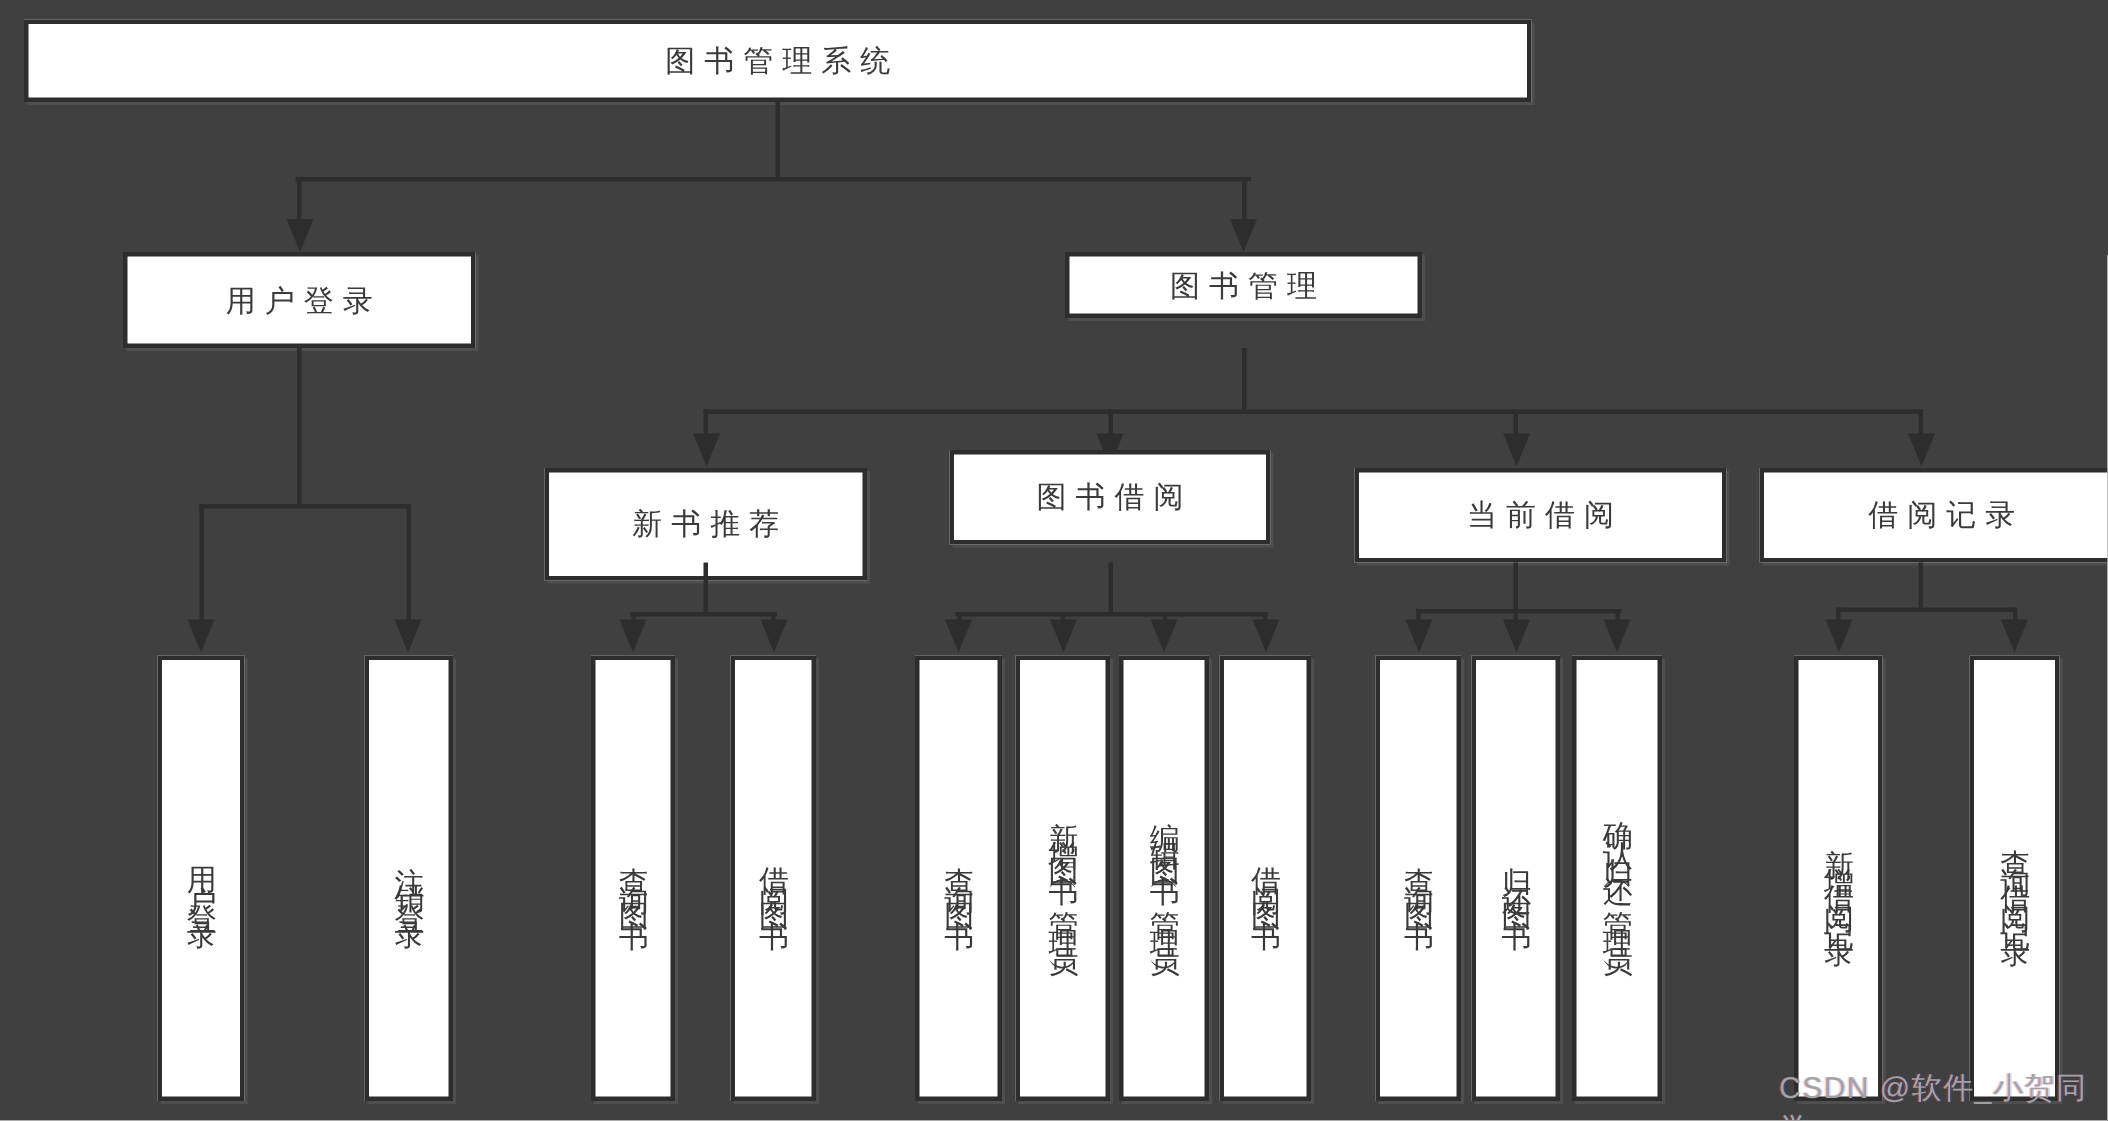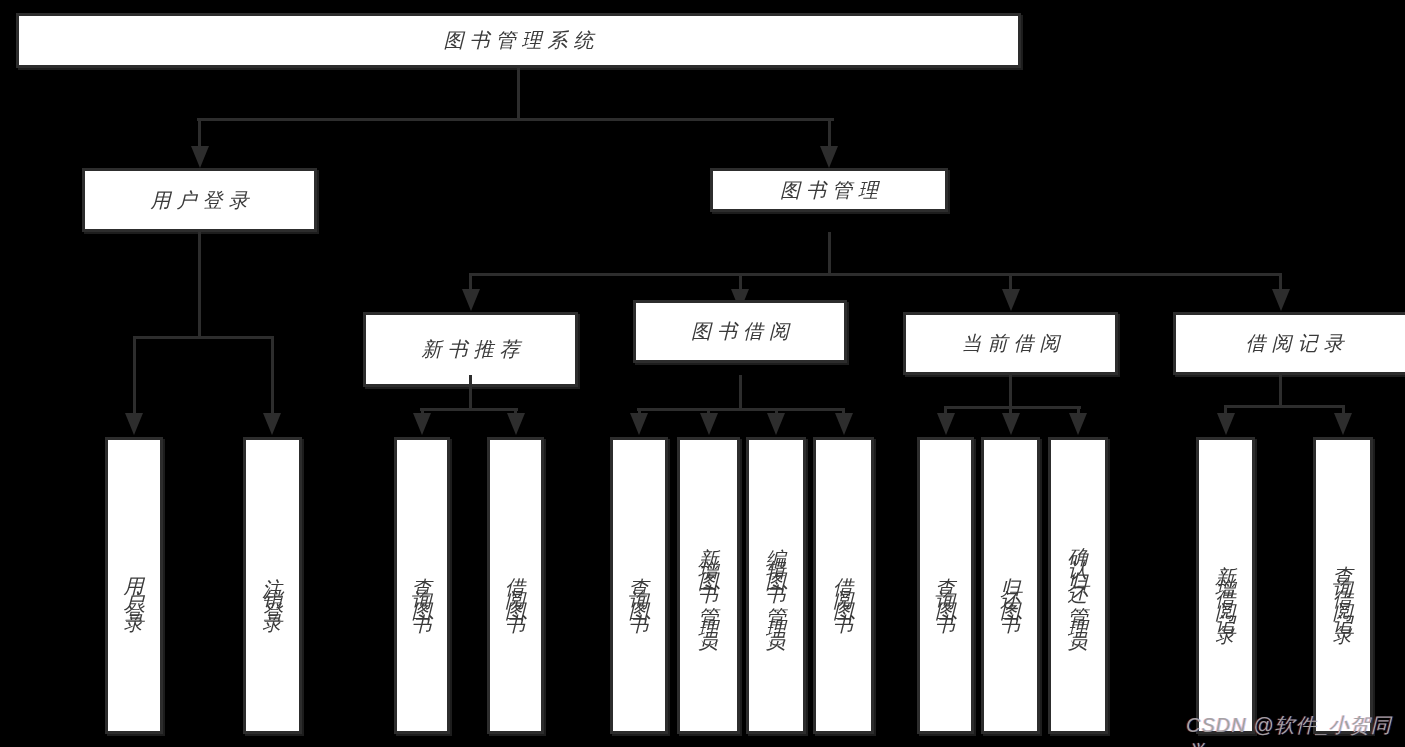--- a/index.html
+++ b/index.html
@@ -1,22 +1,21 @@
 <!DOCTYPE html>
 <html><head>
 <meta charset="utf-8">
 <style>
   html,body{margin:0;padding:0;background:#ffffff;}
   #stage{
     position:relative;
     width:1405px;height:747px;
-    background:#000000;
+    background:#404040;
     font-family:"Liberation Sans","DejaVu Sans",sans-serif;
     overflow:hidden;
-    font-style:italic;
   }
   .box{
     position:absolute;
     box-sizing:border-box;
     border:3px solid #2d2d2d;
     background:#ffffff;
     display:flex;align-items:center;justify-content:center;
     font-size:20px;letter-spacing:6px;text-indent:6px;
     color:#3a3a3a;
     box-shadow:2px 2px 0 rgba(130,130,130,0.22);
@@ -93,21 +92,21 @@
   <div class="arr" style="left:1002px;top:289px;"></div>
   <div class="ln" style="left:1279px;top:273px;width:3px;height:18px;"></div>
   <div class="arr" style="left:1272px;top:289px;"></div>
 
   <div class="box" style="left:363px;top:312px;width:215px;height:75px;">
     <span>新书推荐</span>
   </div>
   <div class="box" style="left:633px;top:300px;width:214px;height:63px;align-items:center;">
     <span>图书借阅</span>
   </div>
-  <div class="box" style="left:903px;top:312px;width:215px;height:63px;">
+  <div class="box" style="left:903px;top:312px;width:248px;height:63px;">
     <span>当前借阅</span>
   </div>
   <div class="box" style="left:1173px;top:312px;width:243px;height:63px;align-items:center;">
     <span>借阅记录</span>
   </div>
 
   <div class="ln" style="left:469px;top:375px;width:3px;height:33px;"></div>
   <div class="ln" style="left:420px;top:408px;width:98px;height:3px;"></div>
   <div class="ln" style="left:421px;top:408px;width:3px;height:7px;"></div>
   <div class="arr" style="left:413px;top:413px;"></div>

